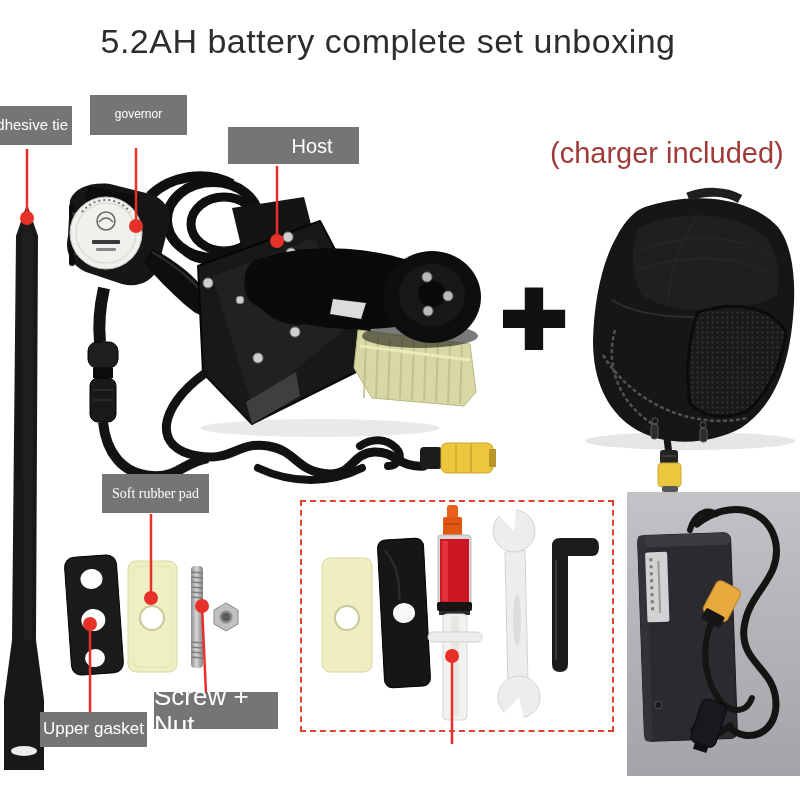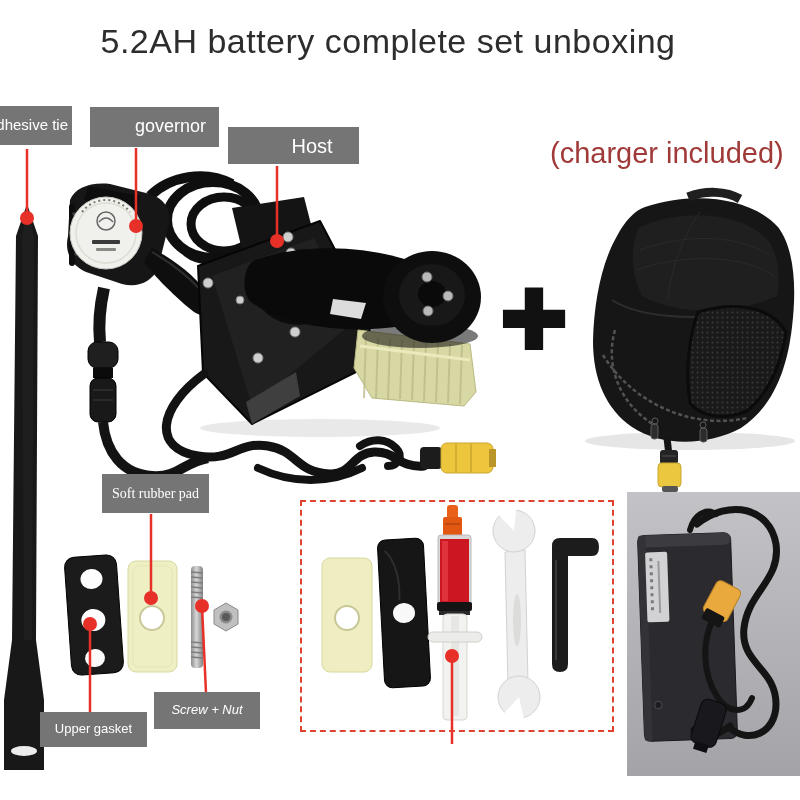--- a/index.html
+++ b/index.html
@@ -3,25 +3,25 @@
 <meta charset="utf-8">
 <style>
   html,body{margin:0;padding:0;background:#fff;}
   #stage{position:relative;width:800px;height:800px;overflow:hidden;background:#fff;
          font-family:"Liberation Sans",sans-serif;}
   #art{position:absolute;left:0;top:0;}
   .tag{position:absolute;background:#757575;color:#fff;display:flex;align-items:center;
        justify-content:center;line-height:1.1;}
   #tag-tie{left:-30px;top:106px;width:102px;height:39px;font-size:15px;
            justify-content:flex-end;padding-right:4px;box-sizing:border-box;}
-  #tag-governor{left:90px;top:107px;width:97px;height:40px;font-size:18px;padding-left:32px;}
+  #tag-governor{left:90px;top:95px;width:97px;height:40px;font-size:12px;}
   #tag-host{left:228px;top:127px;width:94px;height:37px;font-size:20px;padding-left:37px;}
   #tag-pad{left:102px;top:474px;width:107px;height:39px;font-size:14px;font-family:Liberation Serif, serif;}
-  #tag-screwnut{left:154px;top:692px;width:106px;height:37px;font-size:13px;font-style:italic;}
-  #tag-gasket{left:40px;top:712px;width:107px;height:35px;font-size:13px;}
+  #tag-screwnut{left:154px;top:692px;width:124px;height:37px;font-size:26px;}
+  #tag-gasket{left:40px;top:712px;width:107px;height:35px;font-size:17px;}
   #tag-giveaway{left:403px;top:742px;width:107px;height:39px;font-size:16px;}
   #title{position:absolute;left:0;top:22px;width:776px;text-align:center;
          font-size:34px;color:#2d2d2d;letter-spacing:0.5px;}
   #charger-note{position:absolute;left:550px;top:137px;width:250px;text-align:left;
                 font-size:29px;color:#a03a38;}
   #plus{position:absolute;left:474px;top:254px;width:120px;height:126px;display:flex;
         align-items:center;justify-content:center;font-size:112px;font-weight:bold;
         color:#111;-webkit-text-stroke:6px #111;}
   #giveaway-box{position:absolute;left:300px;top:500px;width:310px;height:228px;
                 border:2px dashed #e04232;}

